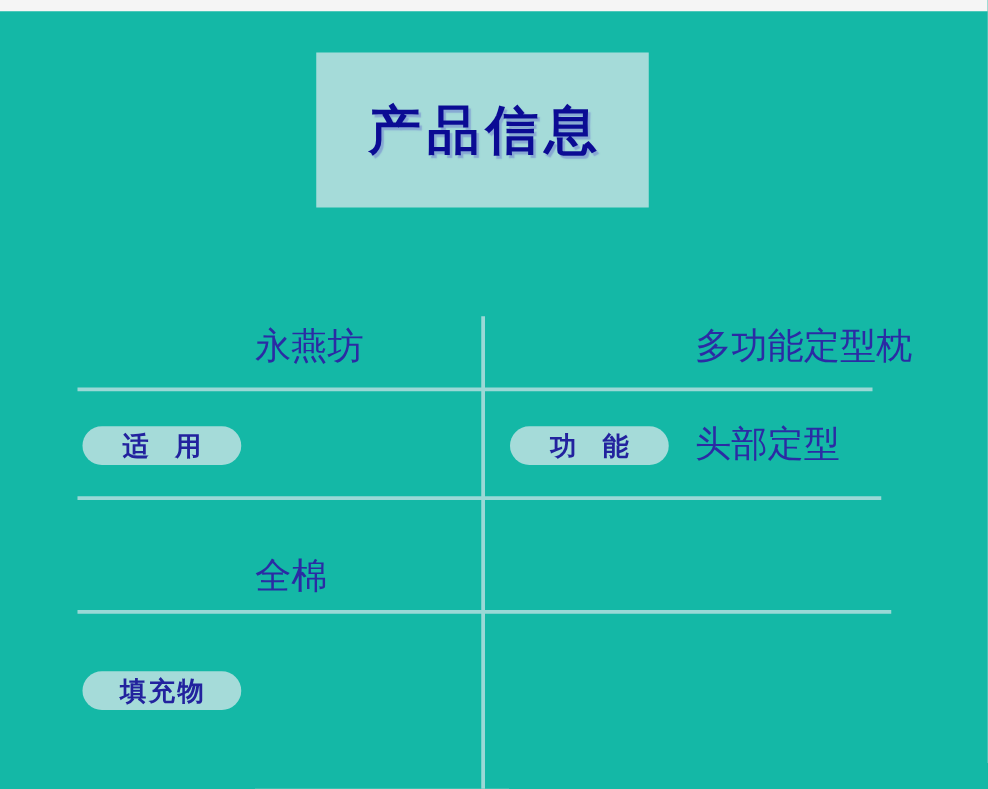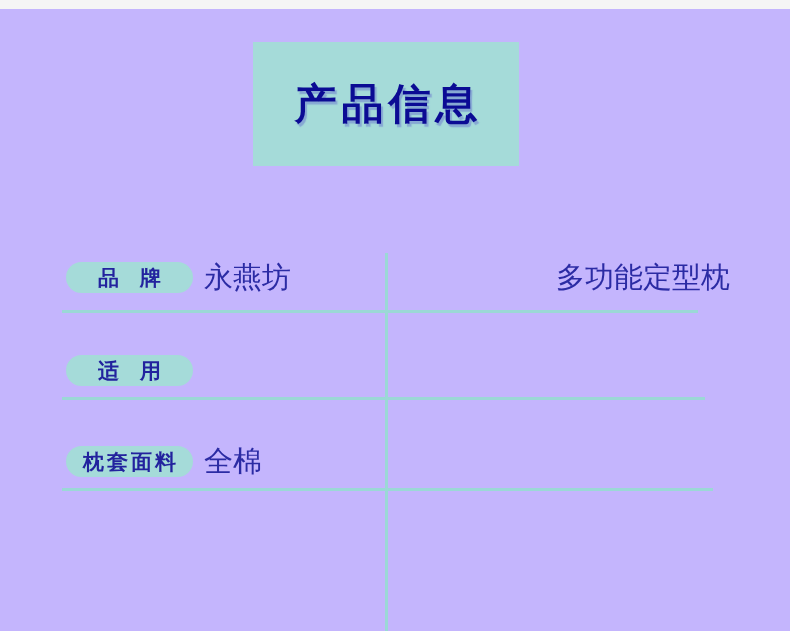--- a/index.html
+++ b/index.html
@@ -5,21 +5,21 @@
   html, body { margin: 0; padding: 0; }
   body {
     width: 790px; height: 631px;
     background: #e2e2e2;
     font-family: "Liberation Sans", sans-serif;
     overflow: hidden;
   }
   .page {
     position: relative;
     width: 790px; height: 631px;
-    background: #c4b5fd;
+    background: #14b8a6;
   }
   .top-strip {
     position: absolute; left: 0; top: 0;
     width: 790px; height: 9px;
     background: #f5f5f5;
   }
   .title-box {
     position: absolute; left: 253px; top: 42px;
     width: 266px; height: 124px;
     background: #a5dbd9;
@@ -60,21 +60,21 @@
   .pill.wide   { letter-spacing: 3px; text-indent: 3px; }
   .value {
     position: absolute;
     height: 31px; line-height: 31px;
     font-size: 29px;
     color: #2b2ba4;
     white-space: nowrap;
   }
   
   .row1 { top: 262px; }
-  .row2 { top: 355px; }
+  .row2 { top: 341px; }
   .row3 { top: 446px; }
   .row4 { top: 537px; }
   
   .pill.col-left  { left: 66px; }
   .pill.col-right { left: 408px; }
   .value.col-left  { left: 204px; }
   .value.col-right { left: 556px; }
 </style>
 </head>
 <body>
@@ -85,26 +85,27 @@
 
   <div class="title-box">
     <div class="title-text">产品信息</div>
   </div>
 
   <div class="v-divider"></div>
   <div class="h-divider r1"></div>
   <div class="h-divider r2"></div>
   <div class="h-divider r3"></div>
 
-  <div class="pill col-left row1">品　牌</div>
   <div class="value col-left row1">永燕坊</div>
 
   <div class="pill col-left row2">适　用</div>
 
-  <div class="pill col-left row3 wide">枕套面料</div>
   <div class="value col-left row3">全棉</div>
 
+  <div class="pill col-left row4 narrow">填充物</div>
 
   <div class="value col-right row1">多功能定型枕</div>
 
+  <div class="pill col-right row2">功　能</div>
+  <div class="value col-right row2">头部定型</div>
 
 
 </div>
 
 </body></html>

